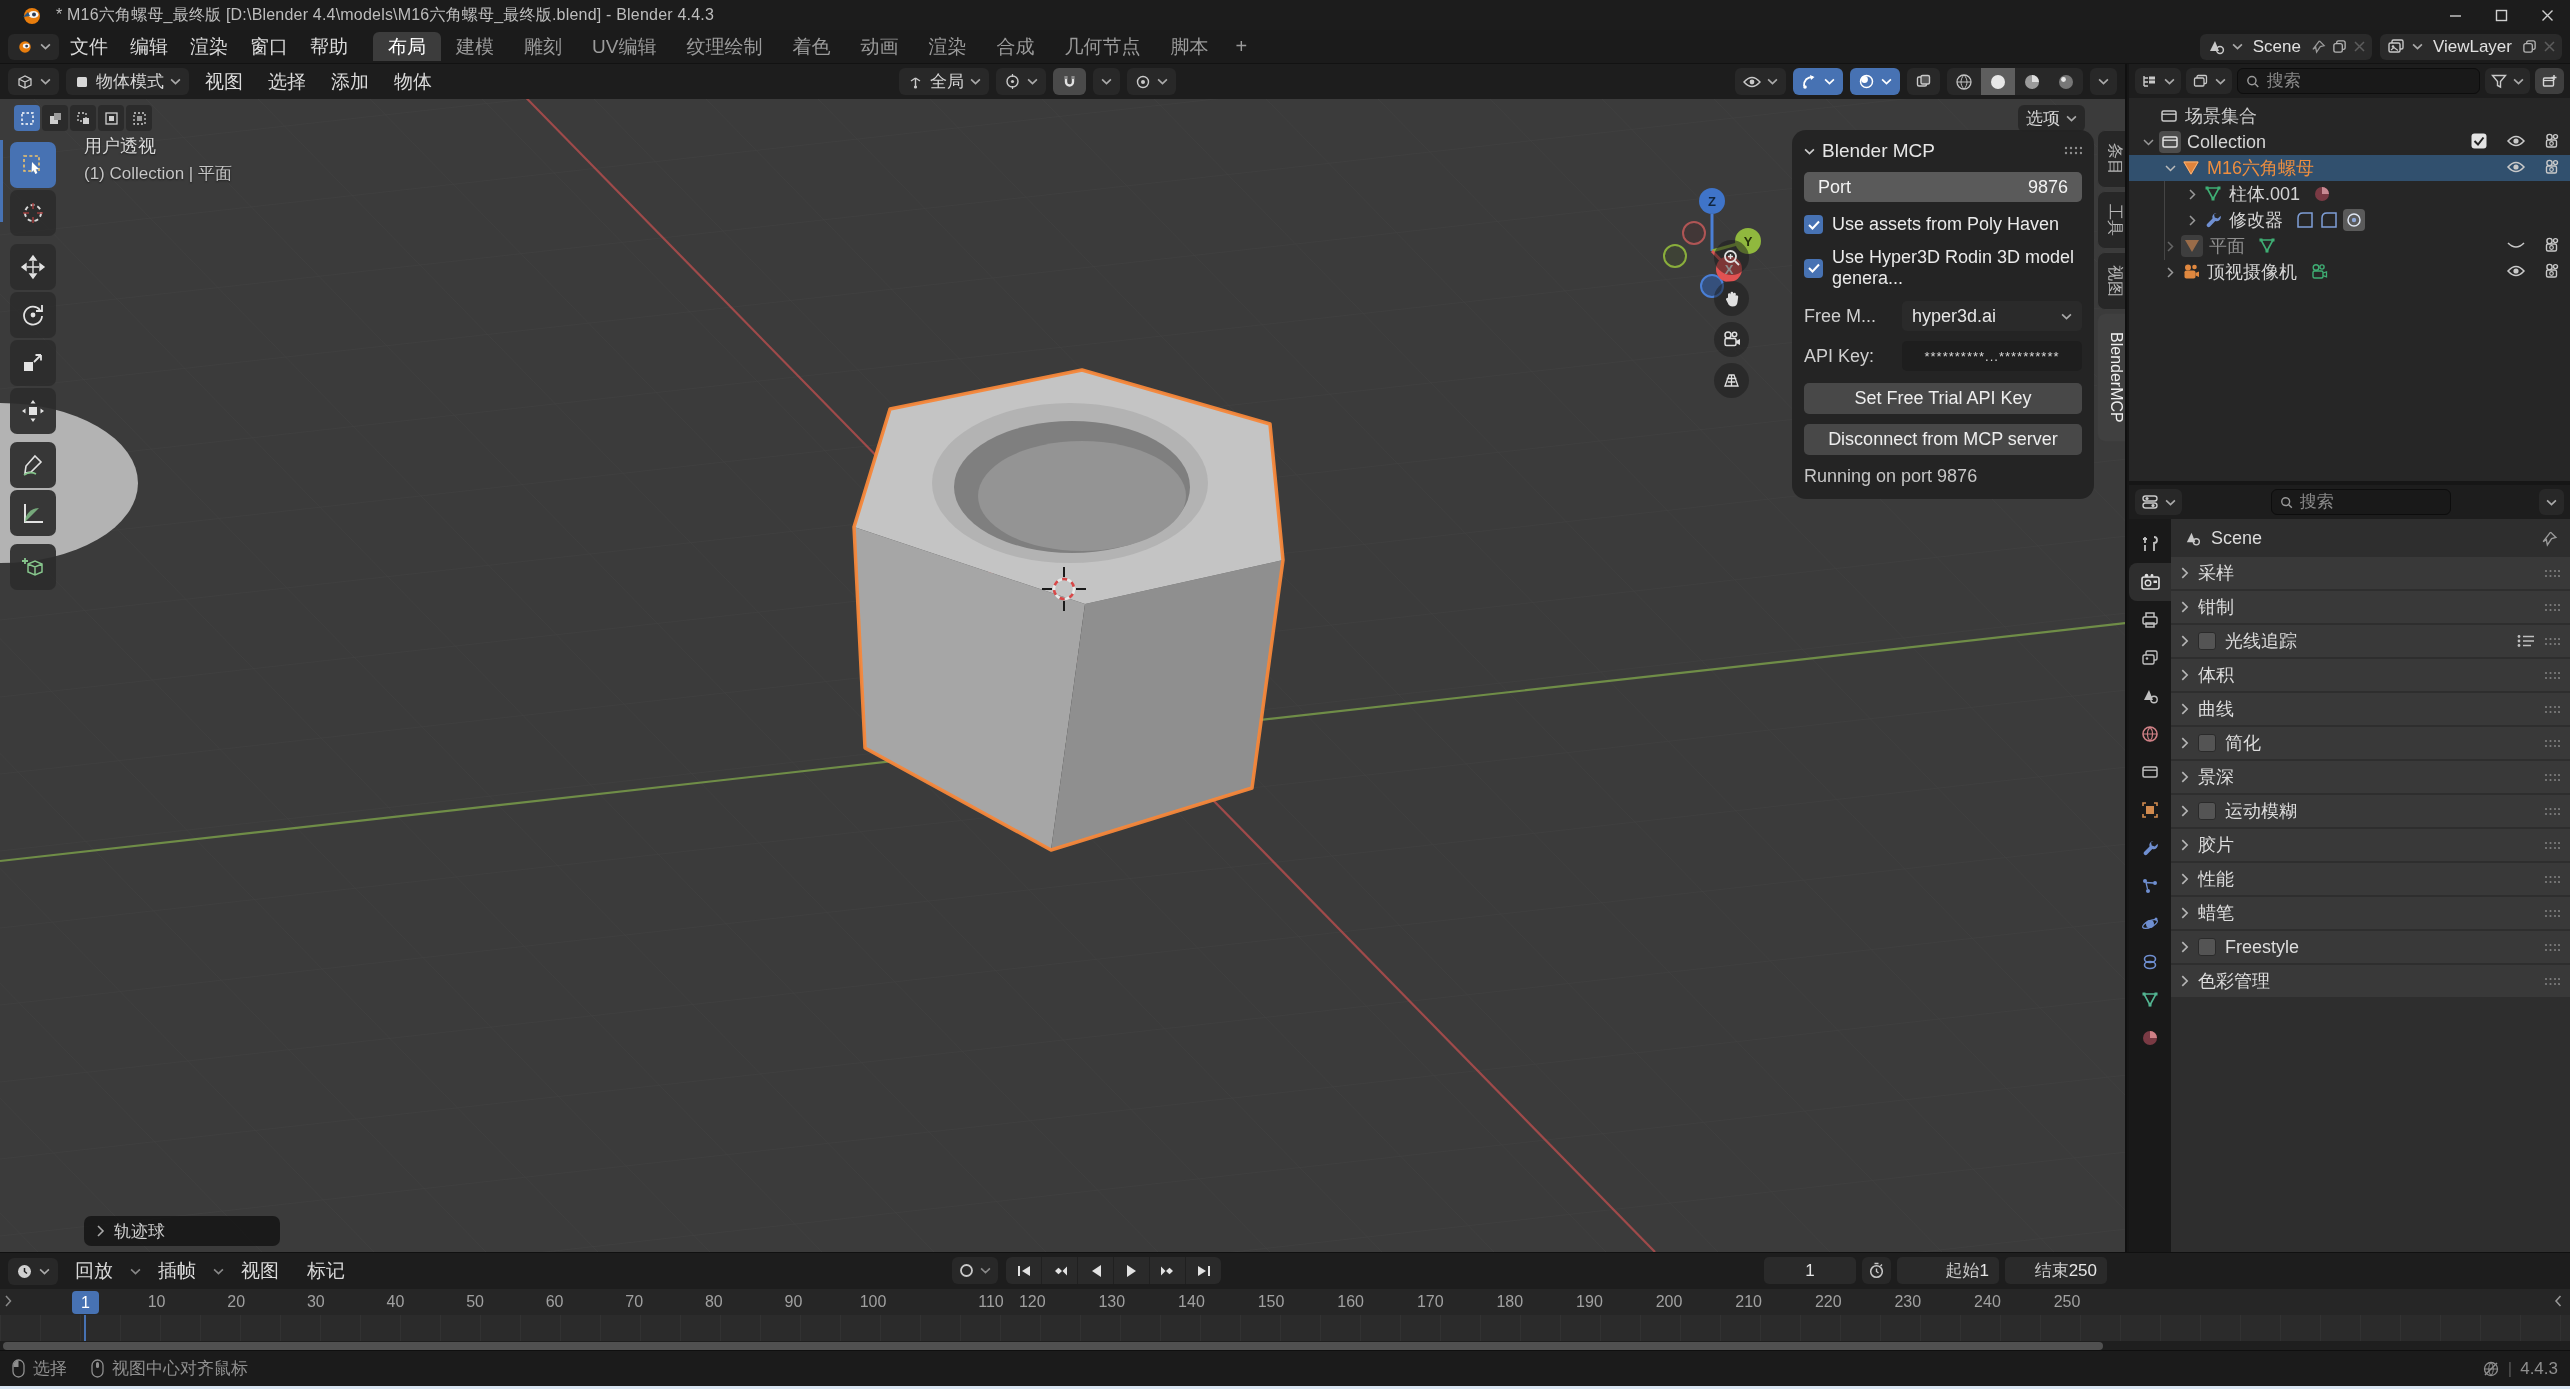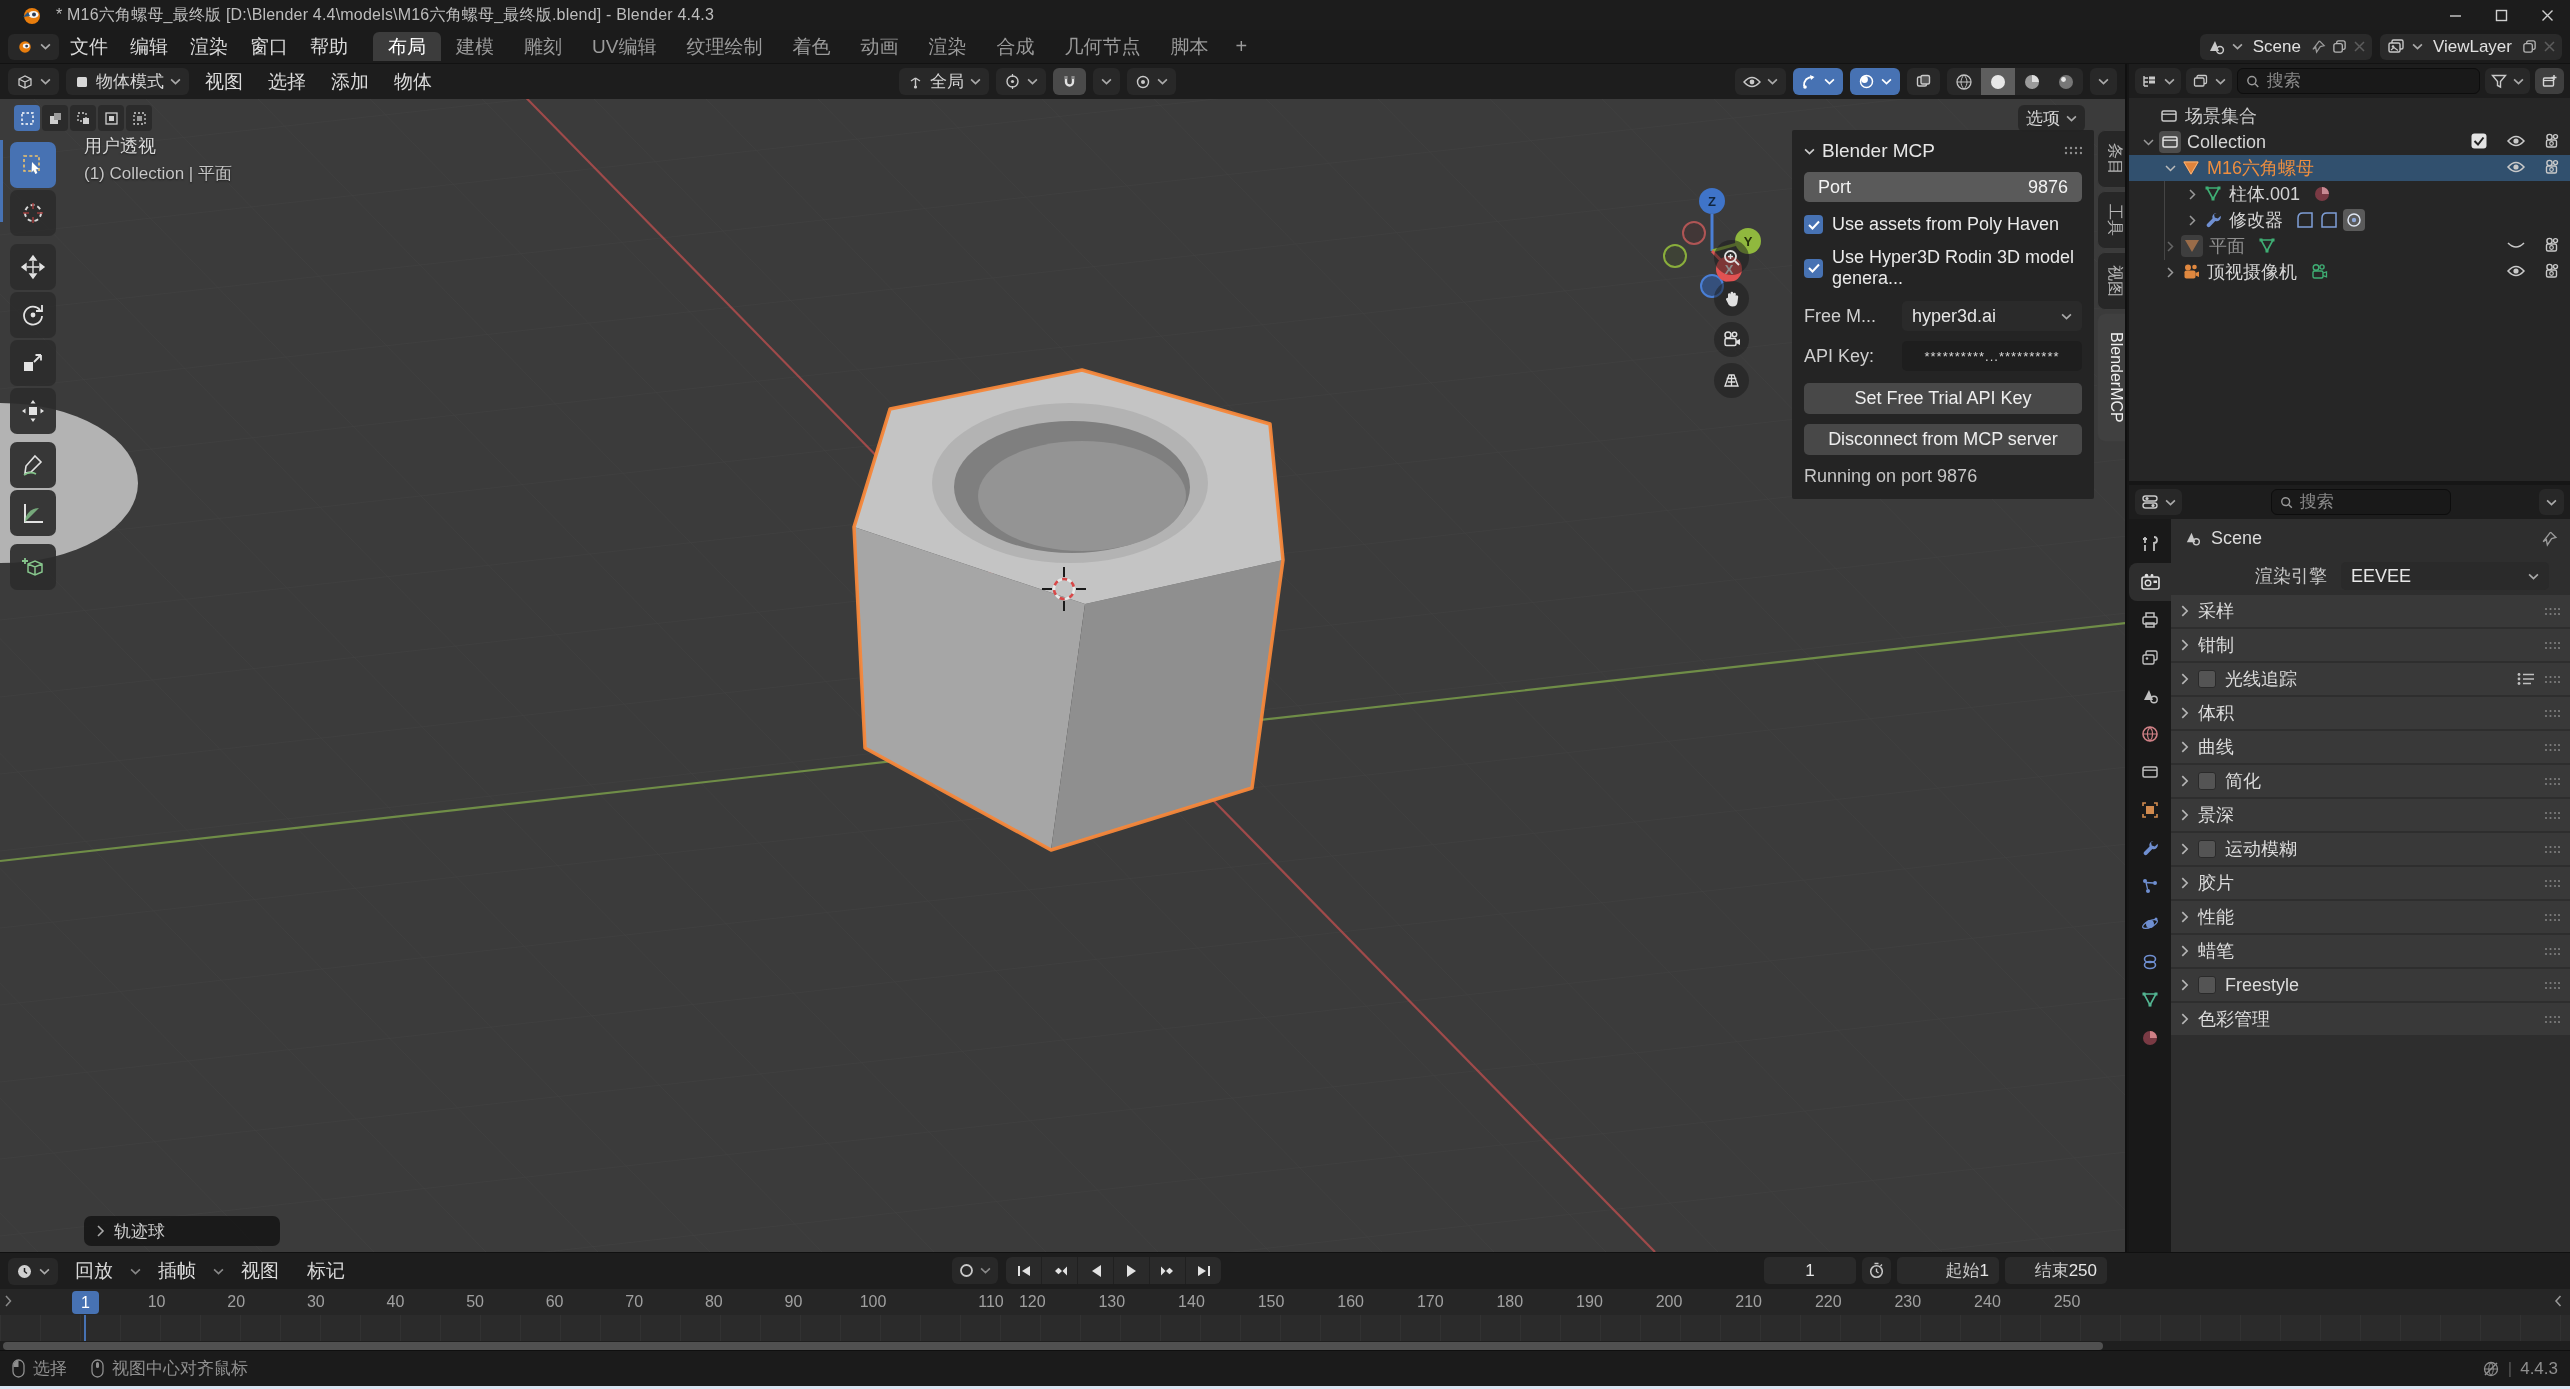--- a/index.html
+++ b/index.html
@@ -61,21 +61,21 @@
   #vp-overlay-text .l1 { font-size:18px; color:#dadada; }
   #vp-overlay-text .l2 { font-size:17px; color:#c5c5c5; margin-top:4px; }
 
   #edge-accent { position:absolute; left:0; top:76px; width:3px; height:82px; background:#4772b3; z-index:6; }
 
   #gizmo { position:absolute; left:1642px; top:72px; z-index:5; }
   #vp-sidebtns { position:absolute; left:1714px; top:176px; display:flex; flex-direction:column; gap:6px; z-index:5; }
   .vbtn { width:35px; height:35px; border-radius:50%; background:rgba(26,26,26,.5); display:flex; align-items:center; justify-content:center; }
 
   
-  #mcp { position:absolute; left:1792px; top:66px; width:302px; background:rgba(35,35,35,.96); border-radius:2px; padding:10px 12px 12px 12px; z-index:7; font-size:18px; }
+  #mcp { position:absolute; left:1792px; top:66px; width:302px; background:rgba(35,35,35,.96); border-radius:14px; padding:10px 12px 12px 12px; z-index:7; font-size:18px; }
   #mcp .hdr { display:flex; align-items:center; gap:7px; color:#e6e6e6; font-size:19px; }
   #mcp .portrow { margin-top:10px; height:30px; background:#5a5a5a; border-radius:5px; display:flex; align-items:center; justify-content:space-between; padding:0 14px; color:#f2f2f2; }
   .cbrow { display:flex; align-items:center; gap:9px; margin-top:12px; color:#eaeaea; }
   .cbox { width:19px; height:19px; background:#4772b3; border-radius:4px; display:flex; align-items:center; justify-content:center; flex:0 0 auto; }
   .mcprow { display:flex; align-items:center; margin-top:12px; }
   .mcprow .rlbl { width:98px; color:#cfcfcf; flex:0 0 auto; }
   .dd { flex:1; height:30px; background:#2a2a2a; border-radius:5px; display:flex; align-items:center; justify-content:space-between; padding:0 10px; color:#e6e6e6; }
   .apifield { flex:1; height:30px; background:#1e1e1e; border-radius:5px; display:flex; align-items:center; justify-content:center; color:#d8d8d8; font-size:13px; letter-spacing:1px; }
   .mcpbtn { height:31px; background:#484848; border-radius:5px; display:flex; align-items:center; justify-content:center; color:#ededed; margin-top:10px; }
   #mcp .status { margin-top:11px; color:#c6c6c6; }
@@ -1047,29 +1047,20 @@
           <svg width="19" height="19" viewBox="0 0 20 20">
               <path d="M4 14 L9 4 L13 14 Z" fill="#c9c9c9"></path>
               <circle cx="14" cy="13.5" r="3.2" fill="none" stroke="#c9c9c9" stroke-width="1.4"></circle>
             </svg>
           <span>Scene</span>
           <span class="sp"></span>
           <svg width="17" height="17" viewBox="0 0 16 16">
               <path d="M9 2 L14 7 L10 8 L6 14 L5 9 L2 11 L9 2" fill="none" stroke="#9a9a9a" stroke-width="1.3"></path>
             </svg>
         </div>
-        <div id="p-engine">
-          <span class="elbl">渲染引擎</span>
-          <div class="dd">
-            <span>EEVEE</span>
-            <svg class="cv" viewBox="0 0 10 6">
-                <path d="M1 1 L5 5 L9 1" fill="none" stroke="#aaa" stroke-width="1.5"></path>
-              </svg>
-          </div>
-        </div>
 
         <div class="pp-row">
           <svg width="8" height="12" viewBox="0 0 7 11">
               <path d="M1 1 L5.5 5.5 L1 10" fill="none" stroke="#b5b5b5" stroke-width="1.5"></path>
             </svg>
           <span>采样</span>
             <span class="sp"></span>
           <span class="grip">
               <svg width="16" height="9" viewBox="0 0 16 9">
                 <g fill="#7e7e7e">

